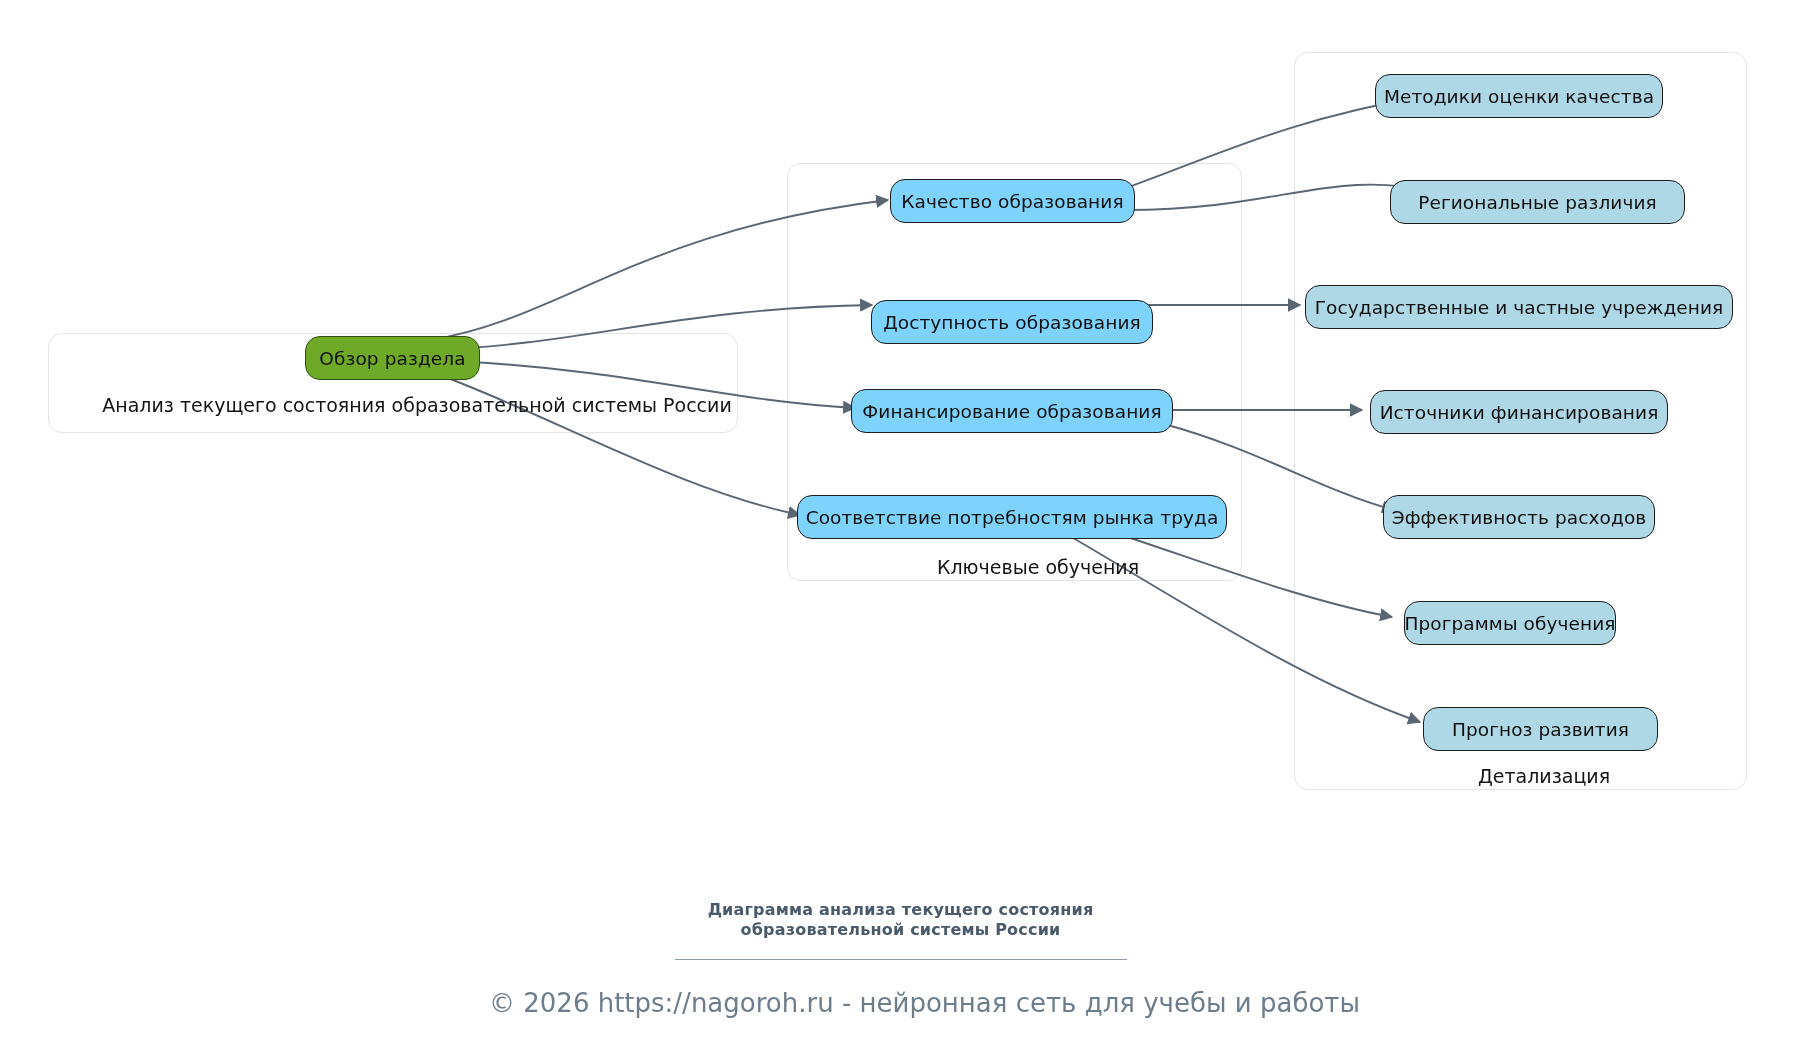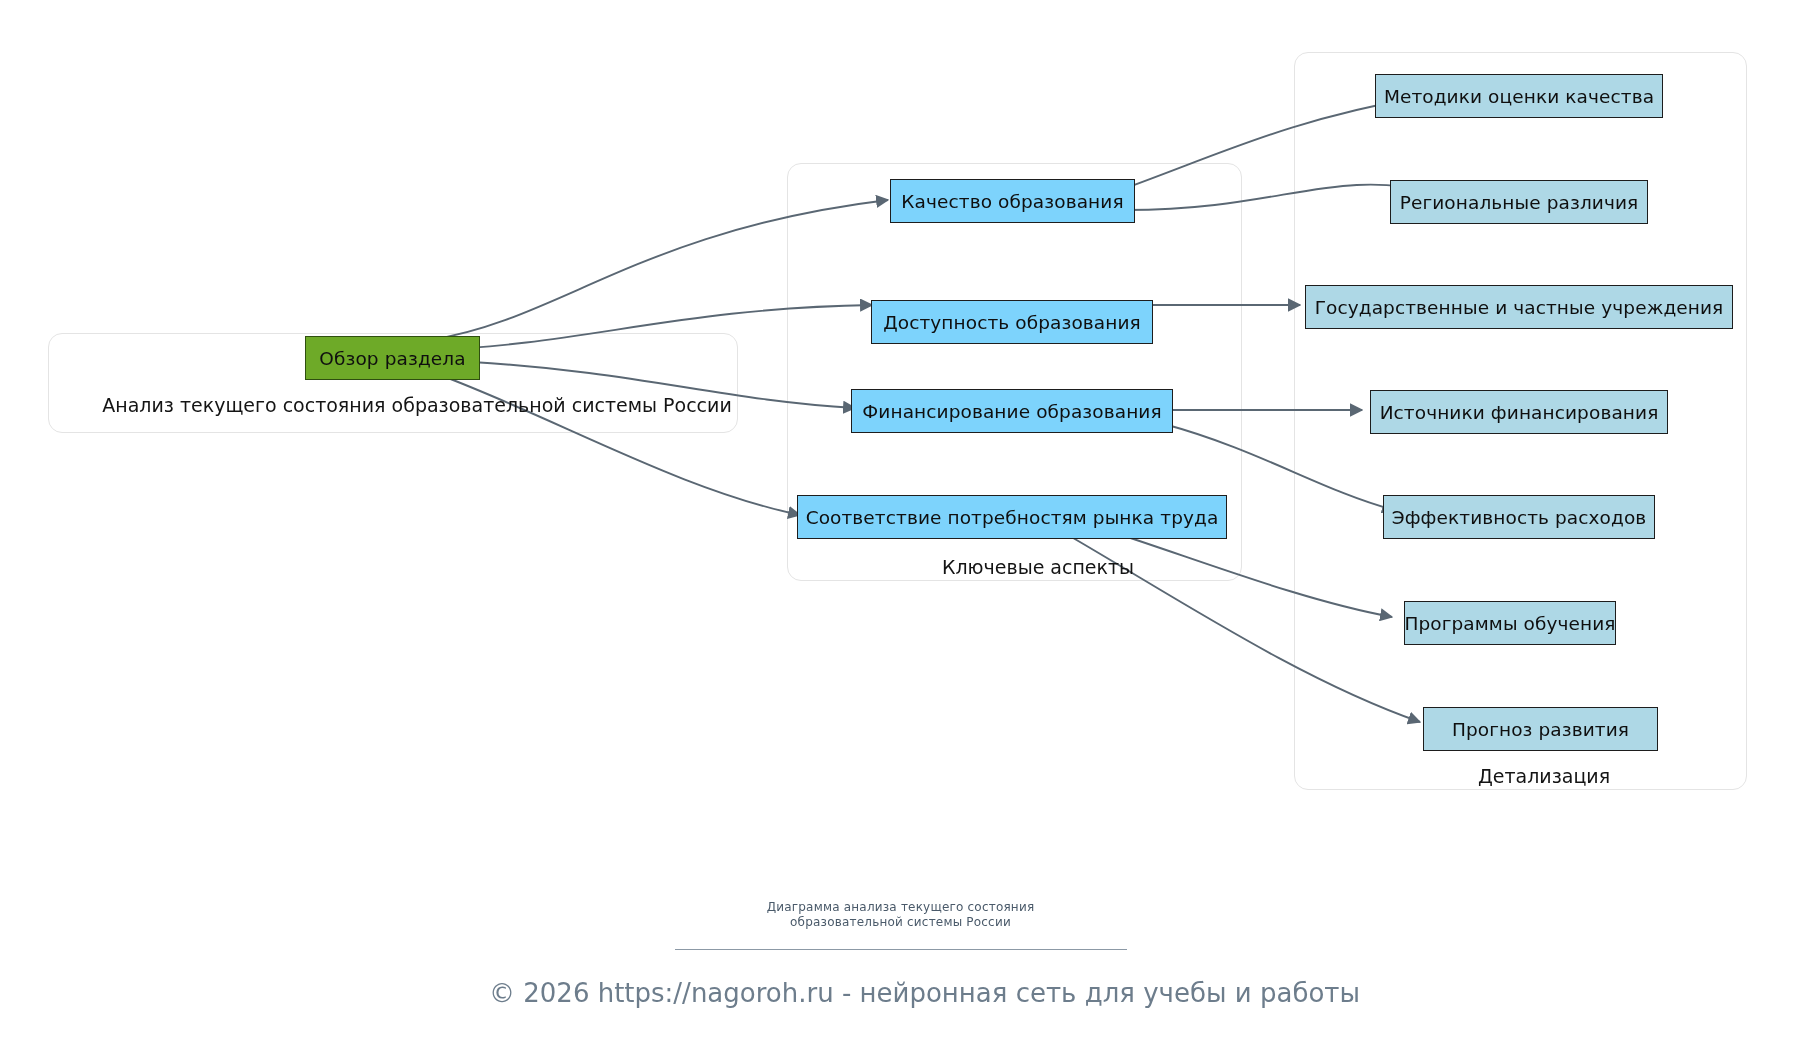--- a/index.html
+++ b/index.html
@@ -38,21 +38,21 @@
     font-size: 19px;
     color: #141414;
     white-space: nowrap;
     text-align: center;
     transform: translateX(-50%);
     margin-left: 24px;
   }
   .node {
     position: absolute;
     box-sizing: border-box;
-    border-radius: 0;
+    border-radius: 15px;
     border: 1.6px solid #1f1f1f;
     display: flex;
     align-items: center;
     justify-content: center;
     white-space: nowrap;
     font-size: 18.5px;
     color: #0f0f0f;
     letter-spacing: 0.1px;
     padding: 0 14px;
     height: 44px;
@@ -62,22 +62,22 @@
   .node.blue   { background: #aed8e6; border-color: #1d1d1d; }
 
   #footer {
     position: absolute;
     left: 0;
     right: 0;
     top: 900px;
     text-align: center;
   }
   #footer-title {
-    font-size: 12px;
-    font-weight: normal;
+    font-size: 16px;
+    font-weight: bold;
     color: #4a5a6a;
     line-height: 1.28;
     letter-spacing: 0.2px;
   }
   #footer-rule {
     width: 452px;
     height: 1px;
     background: #8c99a6;
     margin: 18px auto 0 auto;
   }
@@ -138,21 +138,21 @@
   </div>
 
   <div class="node purple" style="left:797px; top:495px; width:430px;">
     <span>Соответствие потребностям рынка труда</span>
   </div>
 
   <div class="node blue" style="left:1375px; top:74px; width:288px;">
     <span>Методики оценки качества</span>
   </div>
 
-  <div class="node blue" style="left:1390px; top:180px; width:258px;text-align:center;">
+  <div class="node blue" style="left:1390px; top:180px; width:295px;text-align:center;">
     <span>Региональные различия</span>
   </div>
 
   <div class="node blue" style="left:1305px; top:285px; width:428px;">
     <span>Государственные и частные учреждения</span>
   </div>
 
   <div class="node blue" style="left:1370px; top:390px; width:298px;">
     <span>Источники финансирования</span>
   </div>
@@ -163,21 +163,21 @@
 
   <div class="node blue" style="left:1404px; top:601px; width:212px;">
     <span>Программы обучения</span>
   </div>
 
   <div class="node blue" style="left:1423px; top:707px; width:235px;">
     <span>Прогноз развития</span>
   </div>
 
   <div class="cluster-label" style="left:393px; top:394px;">Анализ текущего состояния образовательной системы России</div>
-  <div class="cluster-label" style="left:1014px; top:556px;">Ключевые аспекты</div>
+  <div class="cluster-label" style="left:1014px; top:556px;">Ключевые обучения</div>
   <div class="cluster-label" style="left:1520px; top:765px;">Детализация</div>
 
 </div>
 
 <div id="footer">
   <div id="footer-title">
     <div>Диаграмма анализа текущего состояния</div>
     <div>образовательной системы России</div>
   </div>
   <div id="footer-rule"></div>

